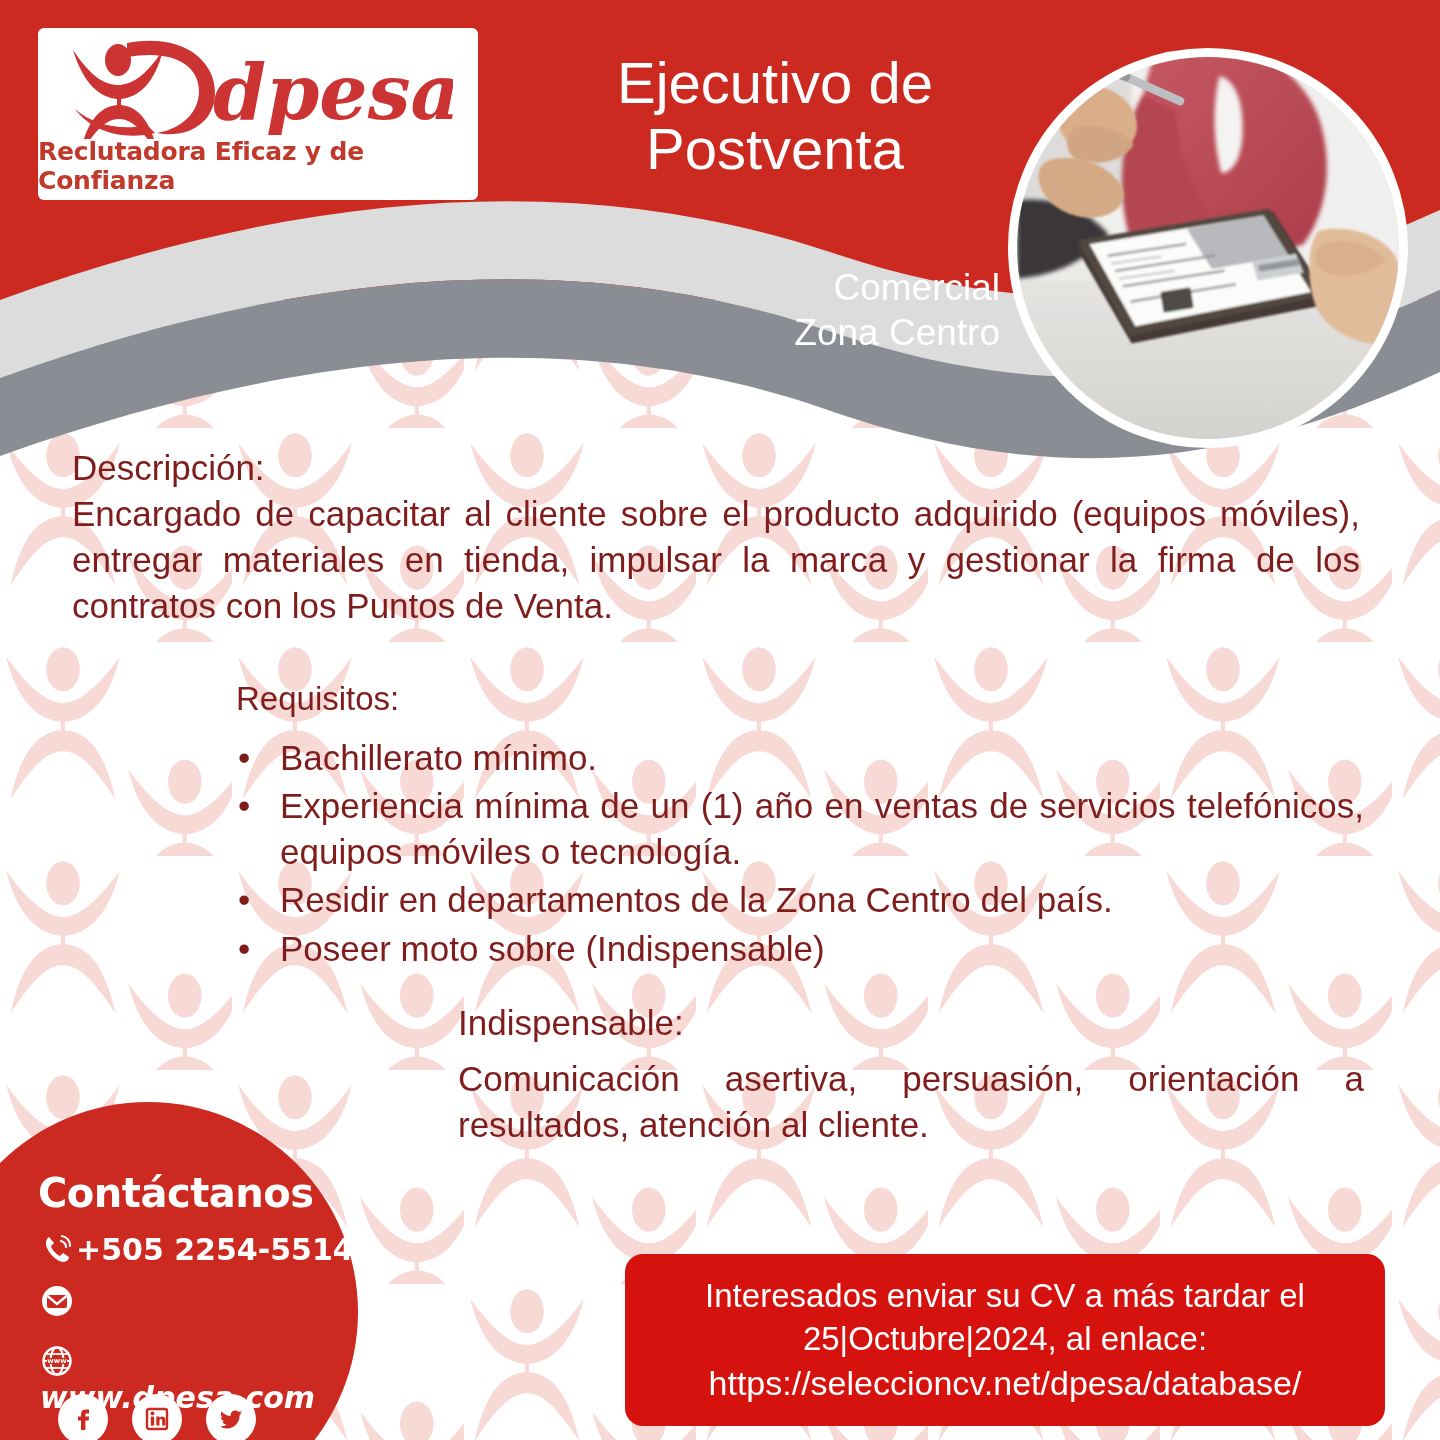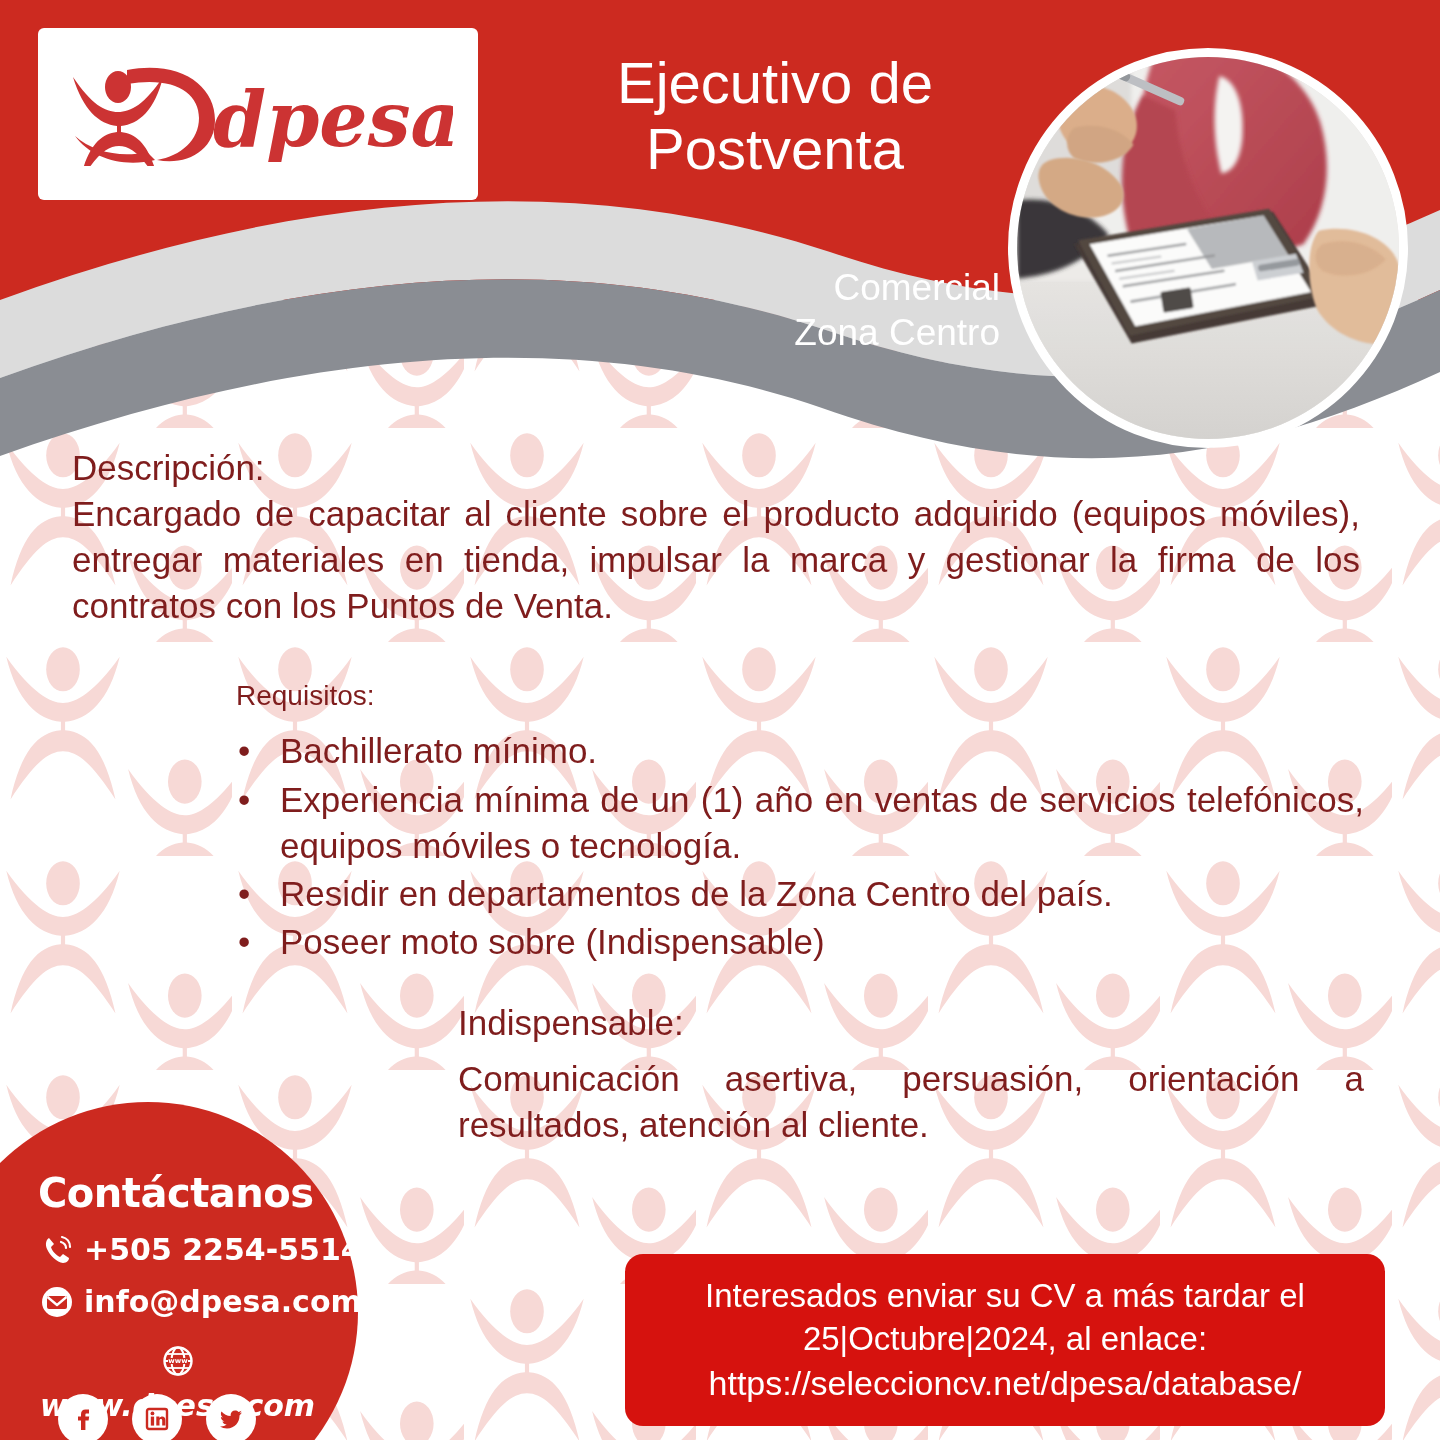--- a/index.html
+++ b/index.html
@@ -117,21 +117,21 @@
     font-size:35px;line-height:1.28;
   }
   #desc-paragraph{
     font-size:35px;line-height:1.32;
     text-align:justify;
   }
 
   #req-block{
     position:absolute;left:236px;top:678px;width:1128px;
   }
-  #req-heading{font-size:28px;line-height:1.3;margin-bottom:14px;}
+  #req-heading{font-size:33px;line-height:1.3;margin-bottom:14px;}
   .req-list{list-style:none;margin:0;padding:0;}
   .req-item{
     position:relative;
     padding-left:44px;
     font-size:35px;line-height:1.32;
     text-align:justify;
     margin-bottom:2px;
   }
   .req-item .bullet{
     position:absolute;left:2px;top:0;
@@ -159,21 +159,21 @@
   }
   #contact-heading{
     position:absolute;left:-24px;top:68px;
     color:#ffffff;
     font-size:40px;font-weight:bold;
     font-family:"DejaVu Sans", sans-serif;
     letter-spacing:-0.5px;
   }
   .contact-row{
     position:absolute;left:-22px;
-    display:flex;align-items:center;gap:10px;
+    display:flex;gap:2px;
   }
   #contact-phone{top:130px;}
   #contact-email{top:182px;}
   #contact-web{top:242px;flex-direction:column;}
   .contact-icon{
     width:34px;height:34px;flex:0 0 34px;
     display:flex;align-items:center;justify-content:center;
   }
   .contact-text{
     color:#ffffff;
@@ -253,20 +253,21 @@
 
         <ellipse cx="55" cy="25" rx="13" ry="16" fill="#CC3333"></ellipse>
         <path d="M10 15 C28 42 42 50 55 50 C68 50 82 42 100 15 C92 48 76 62 58 64 L58 70 C76 72 88 86 96 122 C80 94 68 84 56 84 C44 84 32 94 16 122 C24 86 36 72 54 70 L54 64 C36 62 20 48 10 15 Z" fill="#CC3333"></path>
 
         <path d="M64 8 C118 -2 152 24 152 58 C152 88 124 104 94 98 C118 94 136 78 136 56 C136 30 110 14 64 22 Z" fill="#CC3333"></path>
         <path d="M92 98 C60 106 28 96 12 74 C30 90 58 96 84 90 Z" fill="#CC3333"></path>
 
         <text x="150" y="84" font-family="DejaVu Serif, serif" font-size="76" font-style="italic" font-weight="bold" fill="#CC3333">dpesa</text>
       </svg>
     </div>
+    <div id="logo-tagline">Reclutadora Eficaz y de Confianza</div>
   </div>
 
   <div id="title-block">
     <div id="job-title">
       <div>Ejecutivo de</div>
       <div>Postventa</div>
     </div>
   </div>
 
   <div id="subtitle-block">
@@ -400,21 +401,20 @@
     </div>
 
     <div class="contact-row" id="contact-email">
       <span class="contact-icon">
         <svg width="32" height="32" viewBox="0 0 32 32">
           <circle cx="16" cy="16" r="15" fill="#ffffff"></circle>
           <rect x="6" y="10" width="20" height="13" rx="2" fill="#CC2A20"></rect>
           <path d="M6.5 11 L16 19 L25.5 11" stroke="#ffffff" stroke-width="2.3" fill="none" stroke-linejoin="round"></path>
         </svg>
       </span>
-      <span class="contact-text">info@dpesa.com</span>
     </div>
 
     <div class="contact-row" id="contact-web">
       <span class="contact-icon">
         <svg width="32" height="32" viewBox="0 0 32 32">
           <circle cx="16" cy="16" r="13.5" fill="none" stroke="#ffffff" stroke-width="2.4"></circle>
           <ellipse cx="16" cy="16" rx="6.5" ry="13.5" fill="none" stroke="#ffffff" stroke-width="2"></ellipse>
           <line x1="2.5" y1="16" x2="29.5" y2="16" stroke="#ffffff" stroke-width="2"></line>
           <path d="M5 9 H27" stroke="#ffffff" stroke-width="1.8"></path>
           <path d="M5 23 H27" stroke="#ffffff" stroke-width="1.8"></path>

